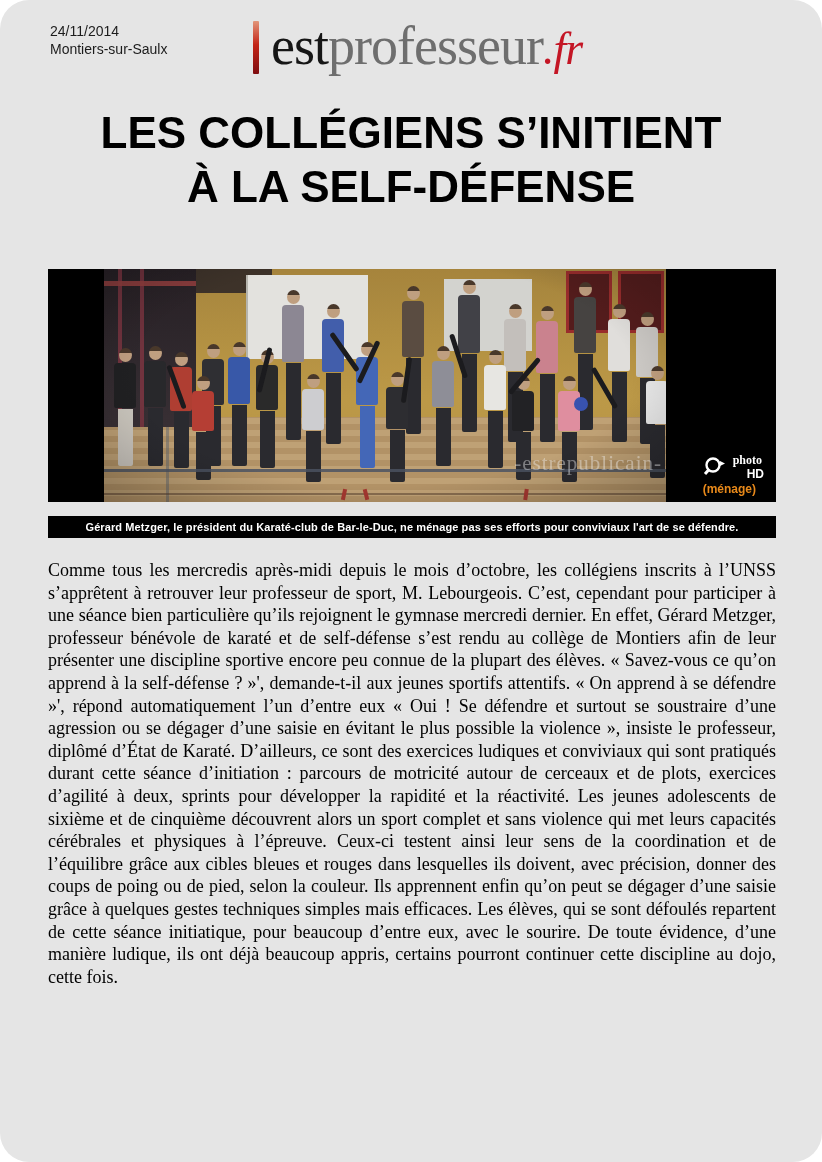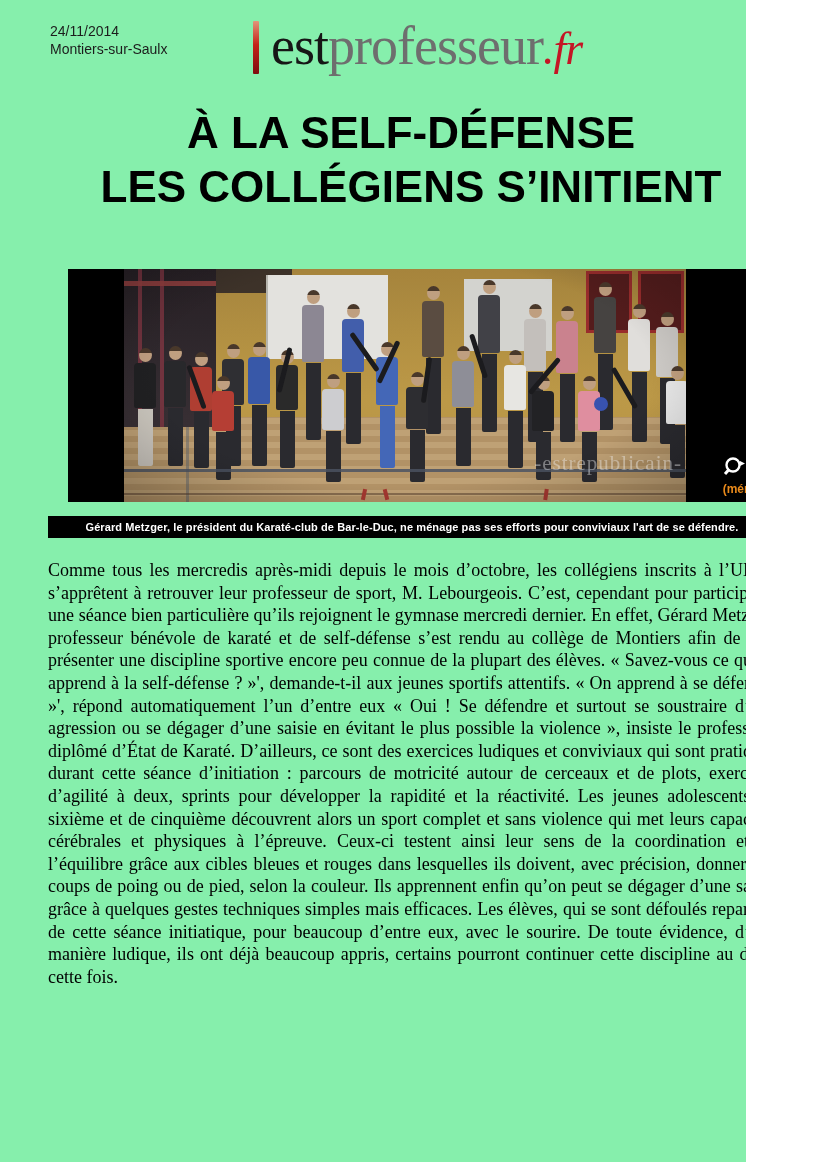--- a/index.html
+++ b/index.html
@@ -1,35 +1,35 @@
 <!DOCTYPE html>
 <html><head>
 <meta charset="utf-8">
 <style>
   html,body{margin:0;padding:0;background:#fff;}
-  #page{position:relative;width:746px;height:1162px;background:#86efac;overflow:hidden;
-        font-family:"Liberation Sans",sans-serif;color:#111;}
+  #page{position:relative;width:822px;height:1162px;background:#e5e5e5;overflow:hidden;
+        font-family:"Liberation Sans",sans-serif;color:#111;border-radius:29px;}
 
   
   .dateblock{position:absolute;left:50px;top:22px;font-size:14px;line-height:18px;color:#1c1c1c;}
   .logo{position:absolute;left:253px;top:18px;height:58px;display:flex;align-items:flex-start;}
   .logo-bar{width:6px;height:53px;margin-top:3px;border-radius:1px;
             background:linear-gradient(#e2967a,#c32417 45%,#7e0d10);}
   .logo-text{font-family:"Liberation Serif",serif;font-size:54px;line-height:56px;
              letter-spacing:-1px;white-space:nowrap;margin-left:12px;}
   .logo-bold{font-weight:400;color:#161616;}
   .logo-gray{font-weight:500;color:#6e6e6e;}
   .logo-tld{font-style:italic;font-weight:400;color:#c41625;font-size:46px;}
 
   
   .headline{position:absolute;left:0;top:106px;width:822px;text-align:center;
             font-weight:700;font-size:44px;line-height:54px;color:#000;letter-spacing:0;}
 
   
-  .photo-box{position:absolute;left:48px;top:269px;width:728px;height:233px;background:#000;margin-left:20px;}
+  .photo-box{position:absolute;left:48px;top:269px;width:728px;height:233px;background:#000;}
   .scene{position:absolute;left:56px;top:0;width:562px;height:233px;overflow:hidden;
          filter:blur(.4px) saturate(.85) contrast(.96);}
   .wall{position:absolute;inset:0;background:linear-gradient(#ad842c,#c59a35 55%,#bd9239);}
   .floor{position:absolute;left:0;top:148px;right:0;bottom:0;
          background:repeating-linear-gradient(0deg,#b9925c 0 6px,#c7a26c 6px 12px);}
   .floor-vline{position:absolute;left:62px;bottom:0;width:3px;height:80px;background:#5c6470;opacity:.5;}
   .court-line{position:absolute;left:0;bottom:30px;width:100%;height:3px;background:#465061;opacity:.85;}
   .base-line{position:absolute;left:0;bottom:7px;width:100%;height:2px;background:rgba(90,60,40,.55);}
   .red-tick{position:absolute;bottom:2px;width:4px;height:11px;background:#b53026;}
   .structure{position:absolute;left:0;top:0;width:92px;height:158px;
@@ -83,22 +83,22 @@
   </div>
 
   <div class="logo">
     <div class="logo-bar"></div>
     <div class="logo-text">
       <span class="logo-bold">est</span><span class="logo-gray">professeur</span><span class="logo-tld">.fr</span>
     </div>
   </div>
 
   <div class="headline">
+    <div>LES COLLÉGIENS S’INITIENT</div>
     <div>À LA SELF-DÉFENSE</div>
-    <div>LES COLLÉGIENS S’INITIENT</div>
   </div>
 
   <div class="photo-box">
     <div class="scene">
       <div class="wall"></div>
       <div class="floor"></div>
       <div class="floor-vline"></div>
       <div class="topband"></div>
       <div class="structure">
         <div class="pole" style="left:14px"></div>

